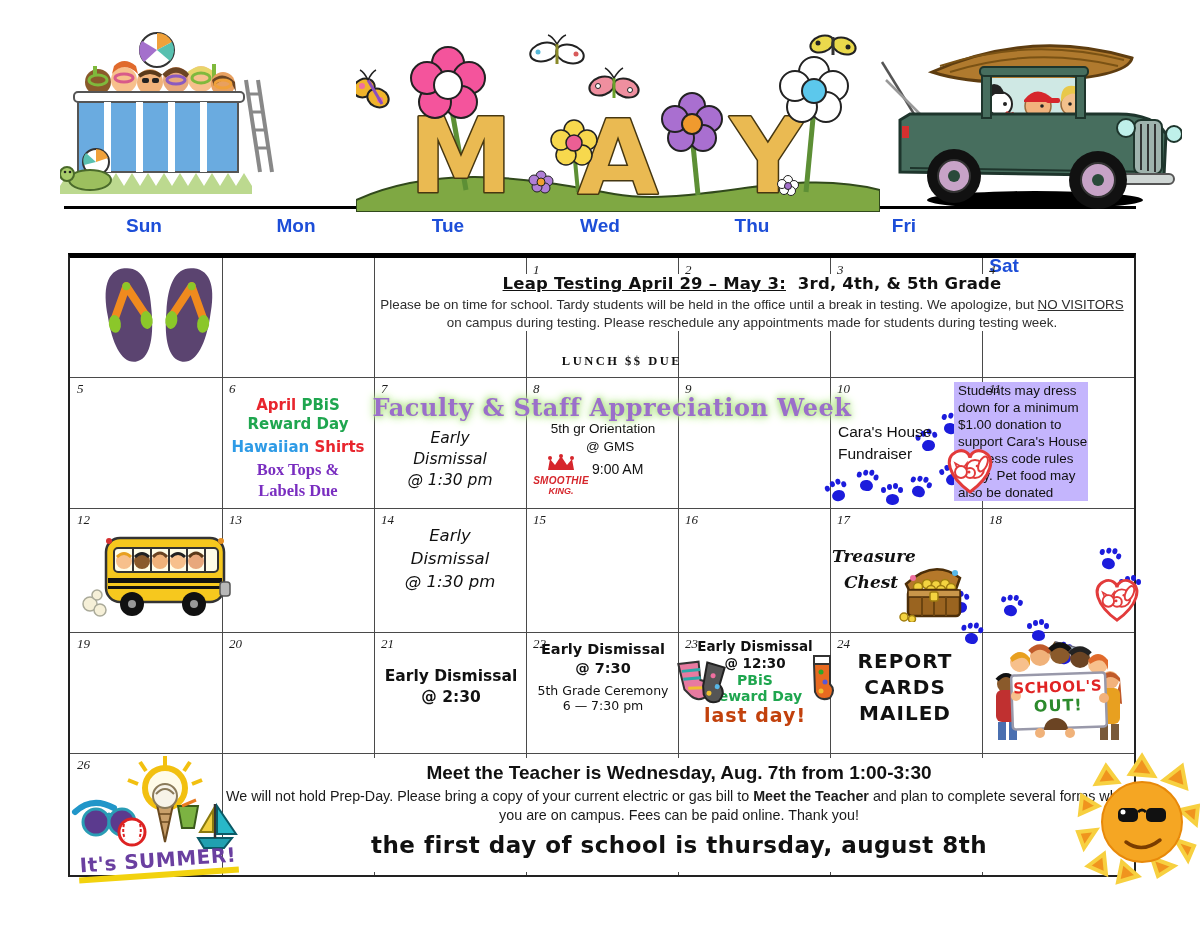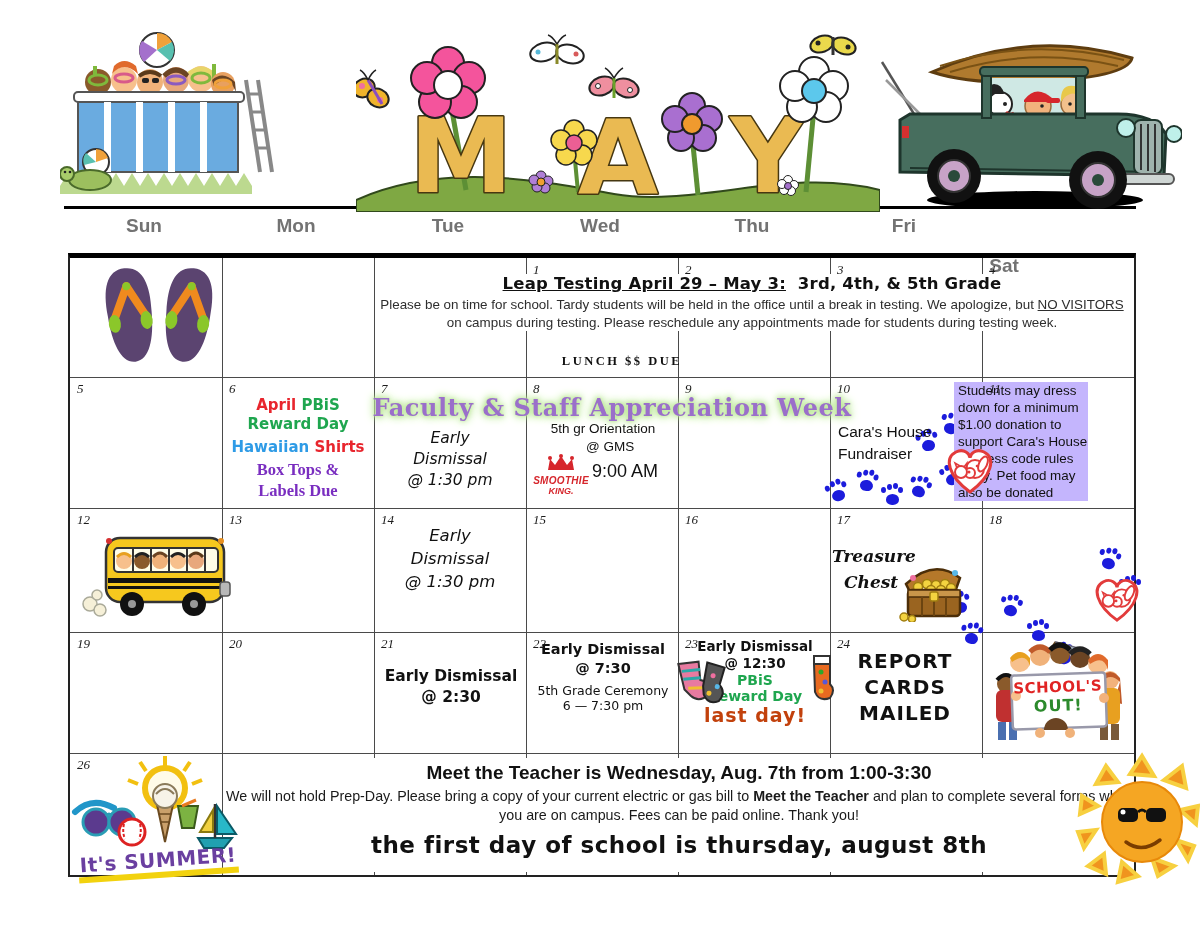--- a/index.html
+++ b/index.html
@@ -4,21 +4,21 @@
 <style>
   html,body{margin:0;padding:0;}
   body{width:1200px;height:927px;position:relative;background:#fff;overflow:hidden;
        font-family:"Liberation Sans",sans-serif;color:#111;}
   svg text{font-family:"DejaVu Sans",sans-serif;}
 
   
   .hdr-art{position:absolute;}
   #hdr-line{position:absolute;left:64px;top:206px;width:1072px;height:3px;background:#000;}
   .wd{position:absolute;top:215px;width:152px;text-align:center;
-      font:700 19px "Liberation Sans",sans-serif;color:#737373;}
+      font:700 19px "Liberation Sans",sans-serif;color:#1d4ed8;}
 
   
   #cal{position:absolute;left:68px;top:253px;width:1064px;height:617px;
        border:2px solid #222;border-top:5px solid #000;}
   .vline{position:absolute;top:0;width:1px;height:617px;background:#4a4a4a;z-index:1;}
   .hline{position:absolute;left:0;width:1064px;height:1px;background:#4a4a4a;z-index:1;}
   .dn{position:absolute;font:italic 13px "Liberation Serif",serif;color:#1c1c1c;z-index:5;}
   .c0{left:7px}.c1{left:159px}.c2{left:311px}.c3{left:463px}.c4{left:615px}.c5{left:767px}.c6{left:919px}
   .r0{top:4px}.r1{top:123px}.r2{top:254px}.r3{top:378px}.r4{top:499px}
 
@@ -49,21 +49,21 @@
   .serp{font:700 16.5px "Liberation Serif",serif;color:#7a2ec0;}
 
   #d7blk{left:306px;top:170px;width:148px;font:italic 500 15.5px "DejaVu Sans",sans-serif;line-height:1.35;}
   #d14blk{left:306px;top:266px;width:148px;font:italic 500 16.5px "DejaVu Sans",sans-serif;line-height:1.4;}
 
   #d8blk{left:458px;top:163px;width:150px;height:78px;font:13.5px "Liberation Sans",sans-serif;}
   #d8l2{margin-left:58px;margin-top:3px;}
   #sklogo{position:absolute;left:4px;top:33px;width:58px;text-align:center;}
   #sklogo .t1{font:italic 800 10px "Liberation Sans",sans-serif;color:#d6262c;letter-spacing:.3px;}
   #sklogo .t2{font:italic 800 9px "Liberation Sans",sans-serif;color:#d6262c;}
-  #d8l3{position:absolute;left:64px;top:40px;font-size:18px;}
+  #d8l3{position:absolute;left:64px;top:40px;font-size:14px;}
 
   #d10blk{left:768px;top:163px;width:125px;font:15.5px "Liberation Sans",sans-serif;line-height:1.45;}
 
   #dressnote{left:884px;top:124px;width:130px;font:13.4px/1.27 "Liberation Sans",sans-serif;
              background:#c4b5fd;z-index:4;position:absolute;padding-left:4px;}
 
   #d17blk{left:762px;top:286px;width:95px;font:italic 700 17px "DejaVu Serif",serif;line-height:1.5;}
   #d17blk .l2{margin-left:12px;font-style:italic;}
 
   #d21blk{left:306px;top:408px;width:150px;font:600 15.5px "DejaVu Sans",sans-serif;line-height:1.35;}

